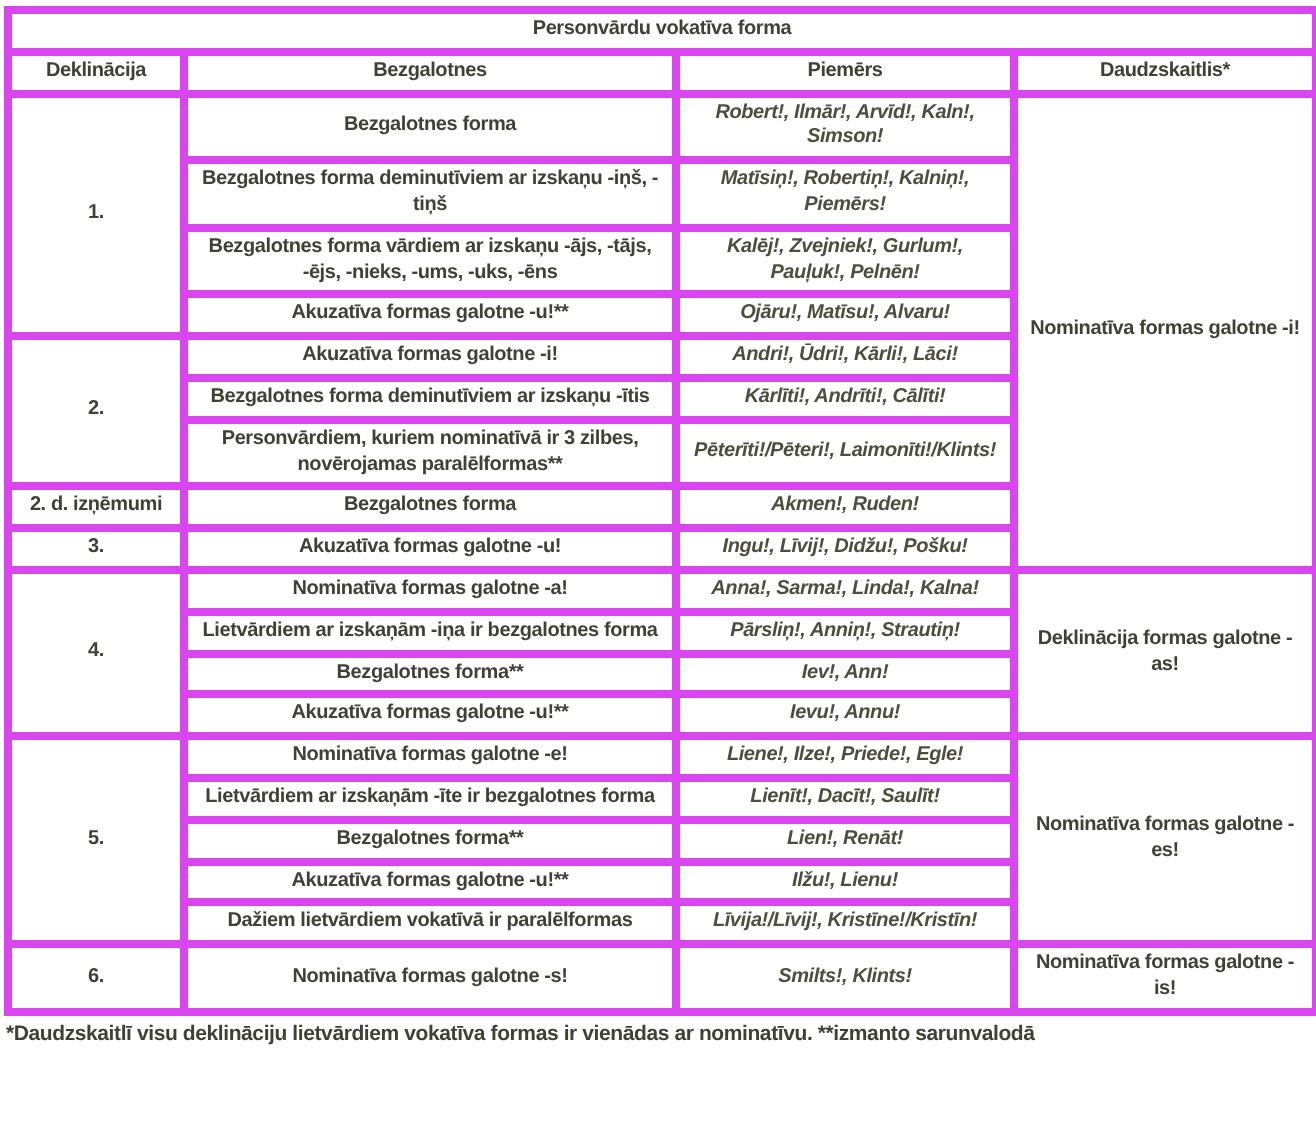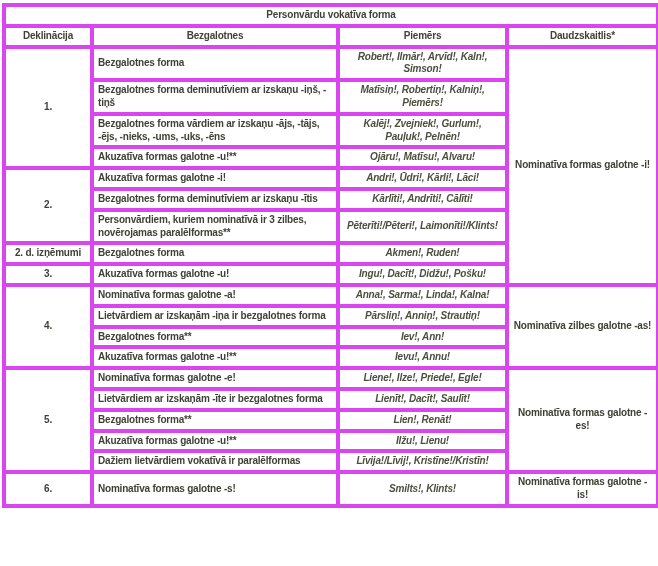--- a/index.html
+++ b/index.html
@@ -18,21 +18,21 @@
     line-height:1.28;padding:2px 4px;vertical-align:middle;
     overflow:hidden;
   }
   td.title-cell{
     text-align:center;font-size:10.5px;padding:2px;color:#3e4135;
   }
   td.head-cell{
     text-align:center;font-size:10.5px;color:#3e4135;margin-left:35px;
   }
   td.decl-cell{text-align:center;}
-  td.sing-cell{text-align:left;}
+  td.sing-cell{text-align:center;}
   td.ex-cell{
     text-align:center;font-style:italic;color:#4c4f3e;padding-left:5px;
   }
   td.plur-cell{
     text-align:center;font-size:9px;letter-spacing:-0.3px;padding:1px 2px;margin-left:12px;
   }
   .footnote{
     font-size:10.5px;font-weight:700;letter-spacing:-0.2px;
     padding:3px 0 0 1px;color:#3e4135;
   }
@@ -94,28 +94,28 @@
 
       <tr>
         <td class="decl-cell">2. d. izņēmumi</td>
         <td class="sing-cell">Bezgalotnes forma</td>
         <td class="ex-cell">Akmen!, Ruden!</td>
       </tr>
 
       <tr>
         <td class="decl-cell">3.</td>
         <td class="sing-cell">Akuzatīva formas galotne -u!</td>
-        <td class="ex-cell">Ingu!, Dacīt!, Didžu!, Pošku!</td>
+        <td class="ex-cell">Ingu!, Līvij!, Didžu!, Pošku!</td>
       </tr>
 
       <tr>
         <td class="decl-cell" rowspan="4">4.</td>
         <td class="sing-cell">Nominatīva formas galotne -a!</td>
         <td class="ex-cell">Anna!, Sarma!, Linda!, Kalna!</td>
-        <td class="plur-cell" rowspan="4">Nominatīva zilbes galotne -as!</td>
+        <td class="plur-cell" rowspan="4">Deklinācija formas galotne -as!</td>
       </tr>
       <tr>
         <td class="sing-cell">Lietvārdiem ar izskaņām -iņa ir bezgalotnes forma</td>
         <td class="ex-cell">Pārsliņ!, Anniņ!, Strautiņ!</td>
       </tr>
       <tr>
         <td class="sing-cell">Bezgalotnes forma**</td>
         <td class="ex-cell">Iev!, Ann!</td>
       </tr>
       <tr>
@@ -148,13 +148,14 @@
 
       <tr>
         <td class="decl-cell">6.</td>
         <td class="sing-cell">Nominatīva formas galotne -s!</td>
         <td class="ex-cell">Smilts!, Klints!</td>
         <td class="plur-cell">Nominatīva formas galotne -is!</td>
       </tr>
     </tbody>
   </table>
 
+  <div class="footnote">*Daudzskaitlī visu deklināciju lietvārdiem vokatīva formas ir vienādas ar nominatīvu. **izmanto sarunvalodā</div>
 </div>
 
 </body></html>

